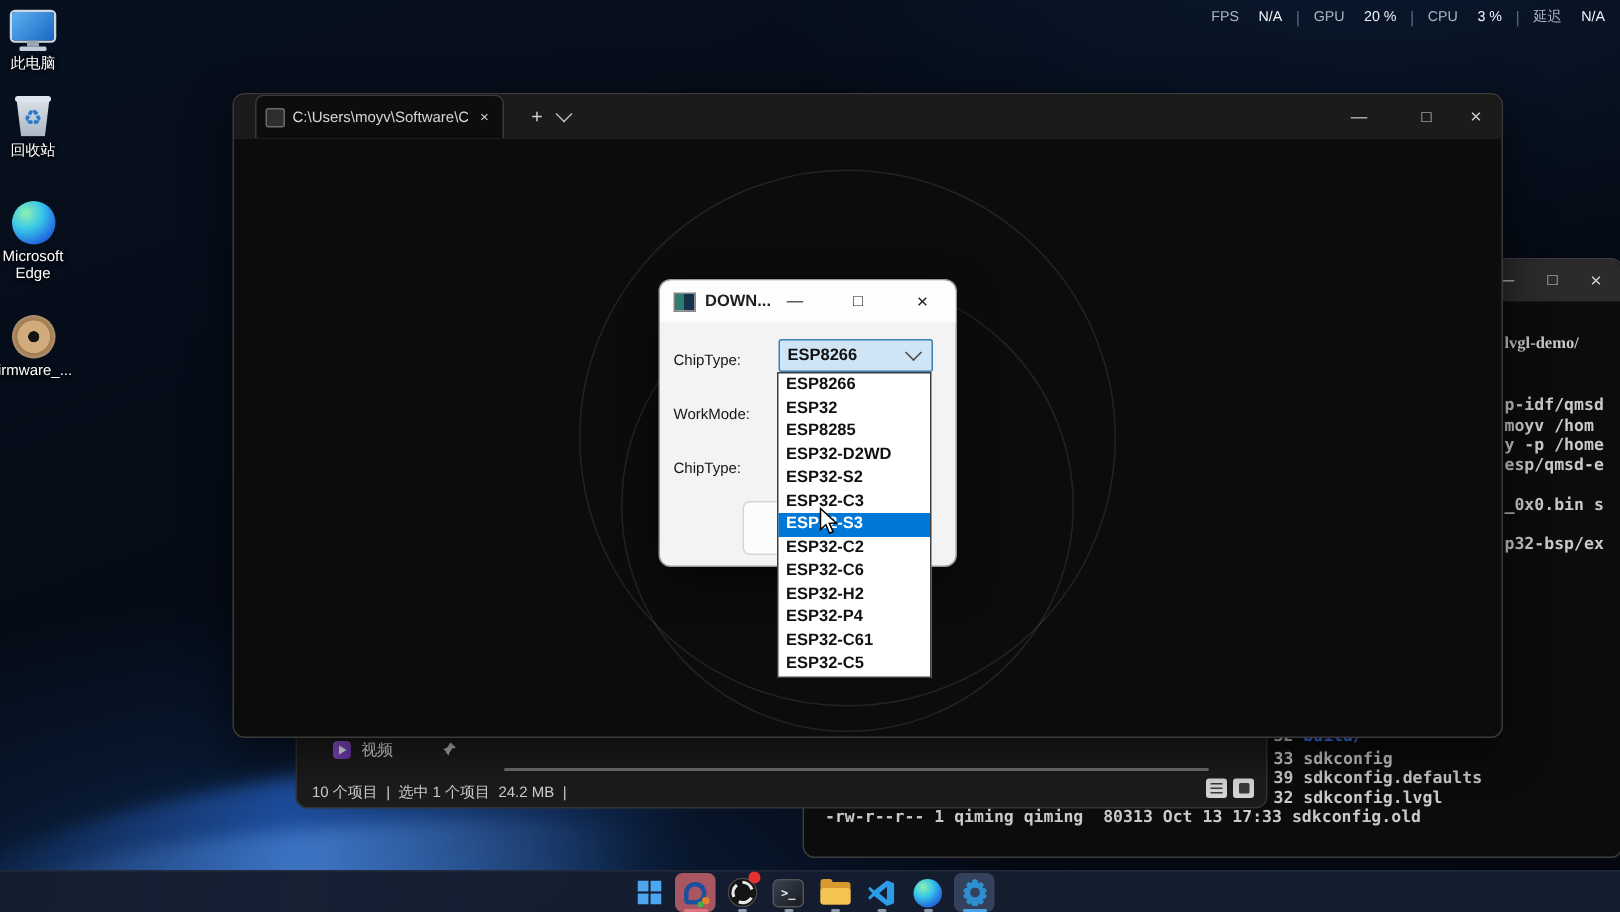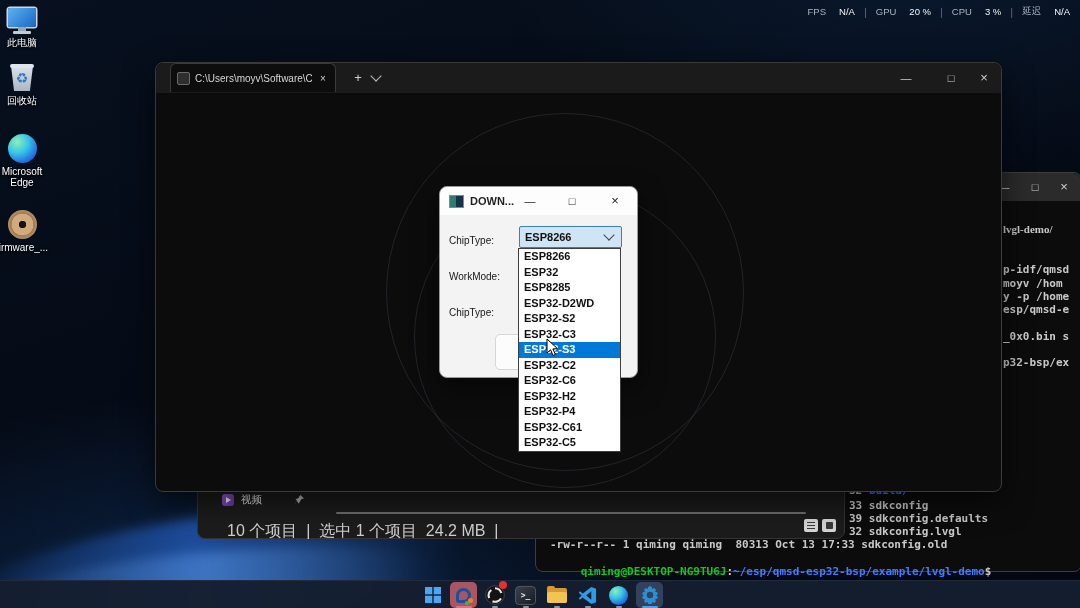--- a/index.html
+++ b/index.html
@@ -26,21 +26,21 @@
   
   #wsl{left:535px;top:172px;width:545px;height:398px;background:#0c0c0c;border:1px solid #3d3d3d;z-index:1;}
   #wsl .tbar{height:28px;background:#2b2b2b;border-radius:8px 8px 0 0;position:relative;}
   #wsl .tbar .wbtn{position:absolute;top:0;width:26px;height:28px;line-height:28px;text-align:center;color:#cfcfcf;font-size:11px;}
   .tfrag{position:absolute;white-space:pre;font-size:11px;line-height:13px;color:#c9c9c9;font-weight:bold;}
   .tdir{color:#3f7cff;}
   .tuser{color:#18c322;}
   
   #explorer{left:197px;top:440px;width:646px;height:97px;background:#1c1c1c;border:1px solid #343434;border-radius:8px;z-index:2;}
   #explorer .divider{position:absolute;left:138px;top:71px;width:470px;height:2px;background:#6f6f6f;border-radius:2px;}
-  #explorer .status{position:absolute;left:10px;top:80px;font-size:16px;color:#cfcfcf;white-space:pre;margin-left:19px;}
+  #explorer .status{position:absolute;left:10px;top:80px;font-size:10px;color:#cfcfcf;white-space:pre;}
   .viewbtn{position:absolute;top:78px;width:14px;height:13px;background:#d6d6d6;border-radius:2px;}
   .viewbtn i{display:block;background:#3a3a3a;}
   
   #main{left:155px;top:62px;width:845px;height:428px;background:#0d0d0d;border:1px solid #3a3a3a;z-index:3;box-shadow:0 10px 30px rgba(0,0,0,.6);}
   #main .tabbar{height:30px;background:#1b1b1b;border-radius:8px 8px 0 0;position:relative;}
   #main .tab{position:absolute;left:14px;top:0;width:166px;height:29px;background:#0d0d0d;
     border:1px solid #3a3a3a;border-bottom:none;border-radius:6px 6px 0 0;display:flex;align-items:center;padding:0 6px;box-sizing:border-box;}
   #main .tab .ttl{flex:1;font-size:10px;color:#d6d6d6;white-space:nowrap;overflow:hidden;margin:0 5px;}
   #main .content{position:absolute;left:0;top:30px;width:843px;height:397px;background:#0c0c0c;border-radius:0 0 8px 8px;overflow:hidden;}
   .faintcircle{position:absolute;border:1.5px solid rgba(115,120,150,0.22);border-radius:50%;}
@@ -134,23 +134,20 @@
     <div class="tfrag mono" style="left:467px;top:117px;">y -p /home</div>
     <div class="tfrag mono" style="left:467px;top:130px;">esp/qmsd-e</div>
     <div class="tfrag mono" style="left:467px;top:157px;">_0x0.bin s</div>
     <div class="tfrag mono" style="left:467px;top:183px;">p32-bsp/ex</div>
 
     <div class="tfrag mono" style="left:313px;top:311px;"><span>32 </span><span class="tdir">build/</span></div>
     <div class="tfrag mono" style="left:313px;top:326px;">33 sdkconfig</div>
     <div class="tfrag mono" style="left:313px;top:339px;">39 sdkconfig.defaults</div>
     <div class="tfrag mono" style="left:313px;top:352px;">32 sdkconfig.lvgl</div>
     <div class="tfrag mono" style="left:14px;top:365px;text-align:center;">-rw-r--r-- 1 qiming qiming  80313 Oct 13 17:33 sdkconfig.old</div>
-    <div class="tfrag mono" style="left:5px;top:379px;">
-      <span class="tuser">qiming@DESKTOP-NG9TU6J</span><span>:</span><span class="tdir">~/esp/qmsd-esp32-bsp/example/lvgl-demo</span><span>$</span>
-    </div>
   </div>
 
   <div id="explorer" class="win">
     <div style="position:absolute;left:24px;top:52px;display:flex;align-items:center;gap:7px;">
       <span style="width:12px;height:12px;border-radius:3px;background:linear-gradient(135deg,#9a5fd8,#6a35b0);display:flex;align-items:center;justify-content:center;">
         <span style="width:0;height:0;border-left:5px solid #fff;border-top:3.5px solid transparent;border-bottom:3.5px solid transparent;margin-left:1px;"></span>
       </span>
       <span style="font-size:10.5px;color:#e6e6e6;">视频</span>
     </div>
     <svg style="position:absolute;left:96px;top:53px;" width="11" height="11" viewBox="0 0 11 11">

